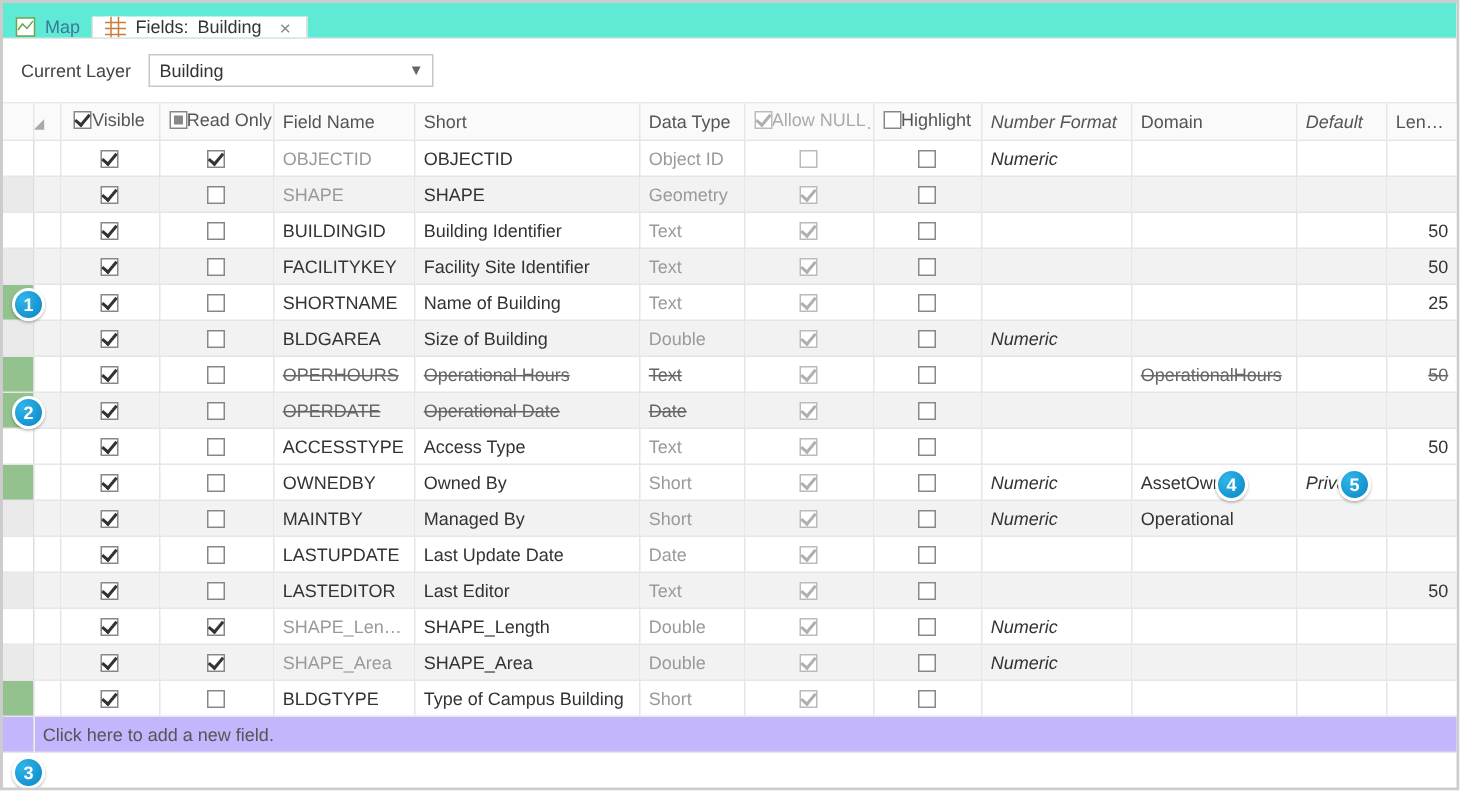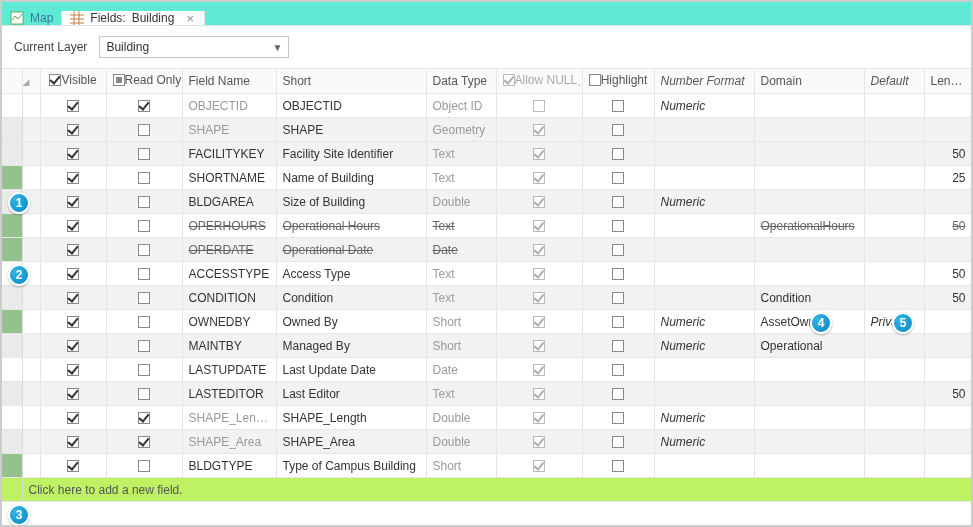--- a/index.html
+++ b/index.html
@@ -142,21 +142,21 @@
     border:1px solid #888; background:#fff; position:relative;
   }
   .hdr-mixed::after{
     content:""; position:absolute; left:2px; right:2px; top:2px; bottom:2px;
     background:#888;
   }
   .sel-tri {
     color:#aaa; font-size:9px; line-height:1;
   }
   .footer-row td {
-    background:#bef264;
+    background:#c4b5fd;
     color:#555;
     margin-top:32px;
   }
   
   .badge {
     position: absolute;
     width: 22px; height: 22px;
     border-radius: 50%;
     background: radial-gradient(circle at 30% 30%, #2fb5ea, #0a86c4);
     color: #fff;
@@ -265,20 +265,35 @@
             <td class="col-fn dim">SHAPE</td>
             <td class="col-alias">SHAPE</td>
             <td class="col-dt dim">Geometry</td>
             <td class="col-an center"><span class="cbx checked disabled"></span></td>
             <td class="col-hl center"><span class="cbx"></span></td>
             <td class="col-nf"></td>
             <td class="col-dom"></td>
             <td class="col-def"></td>
             <td class="col-len right"></td>
           </tr>
+          <tr class="normal">
+            <td class="row-head"></td>
+            <td class="col-sel"></td>
+            <td class="col-vis center"><span class="cbx checked"></span></td>
+            <td class="col-ro center"><span class="cbx"></span></td>
+            <td class="col-fn">BUILDINGID</td>
+            <td class="col-alias">Building Identifier</td>
+            <td class="col-dt dim">Text</td>
+            <td class="col-an center"><span class="cbx checked disabled"></span></td>
+            <td class="col-hl center"><span class="cbx"></span></td>
+            <td class="col-nf"></td>
+            <td class="col-dom"></td>
+            <td class="col-def"></td>
+            <td class="col-len right">50</td>
+          </tr>
           <tr class="shaded">
             <td class="row-head"></td>
             <td class="col-sel"></td>
             <td class="col-vis center"><span class="cbx checked"></span></td>
             <td class="col-ro center"><span class="cbx"></span></td>
             <td class="col-fn">FACILITYKEY</td>
             <td class="col-alias">Facility Site Identifier</td>
             <td class="col-dt dim">Text</td>
             <td class="col-an center"><span class="cbx checked disabled"></span></td>
             <td class="col-hl center"><span class="cbx"></span></td>
@@ -352,35 +367,20 @@
             <td class="col-sel"></td>
             <td class="col-vis center"><span class="cbx checked"></span></td>
             <td class="col-ro center"><span class="cbx"></span></td>
             <td class="col-fn">ACCESSTYPE</td>
             <td class="col-alias">Access Type</td>
             <td class="col-dt dim">Text</td>
             <td class="col-an center"><span class="cbx checked disabled"></span></td>
             <td class="col-hl center"><span class="cbx"></span></td>
             <td class="col-nf"></td>
             <td class="col-dom"></td>
-            <td class="col-def"></td>
-            <td class="col-len right">50</td>
-          </tr>
-          <tr class="shaded">
-            <td class="row-head"></td>
-            <td class="col-sel"></td>
-            <td class="col-vis center"><span class="cbx checked"></span></td>
-            <td class="col-ro center"><span class="cbx"></span></td>
-            <td class="col-fn">CONDITION</td>
-            <td class="col-alias">Condition</td>
-            <td class="col-dt dim">Text</td>
-            <td class="col-an center"><span class="cbx checked disabled"></span></td>
-            <td class="col-hl center"><span class="cbx"></span></td>
-            <td class="col-nf"></td>
-            <td class="col-dom">Condition</td>
             <td class="col-def"></td>
             <td class="col-len right">50</td>
           </tr>
           <tr class="normal">
             <td class="row-head green"></td>
             <td class="col-sel"></td>
             <td class="col-vis center"><span class="cbx checked"></span></td>
             <td class="col-ro center"><span class="cbx"></span></td>
             <td class="col-fn">OWNEDBY</td>
             <td class="col-alias">Owned By</td>

